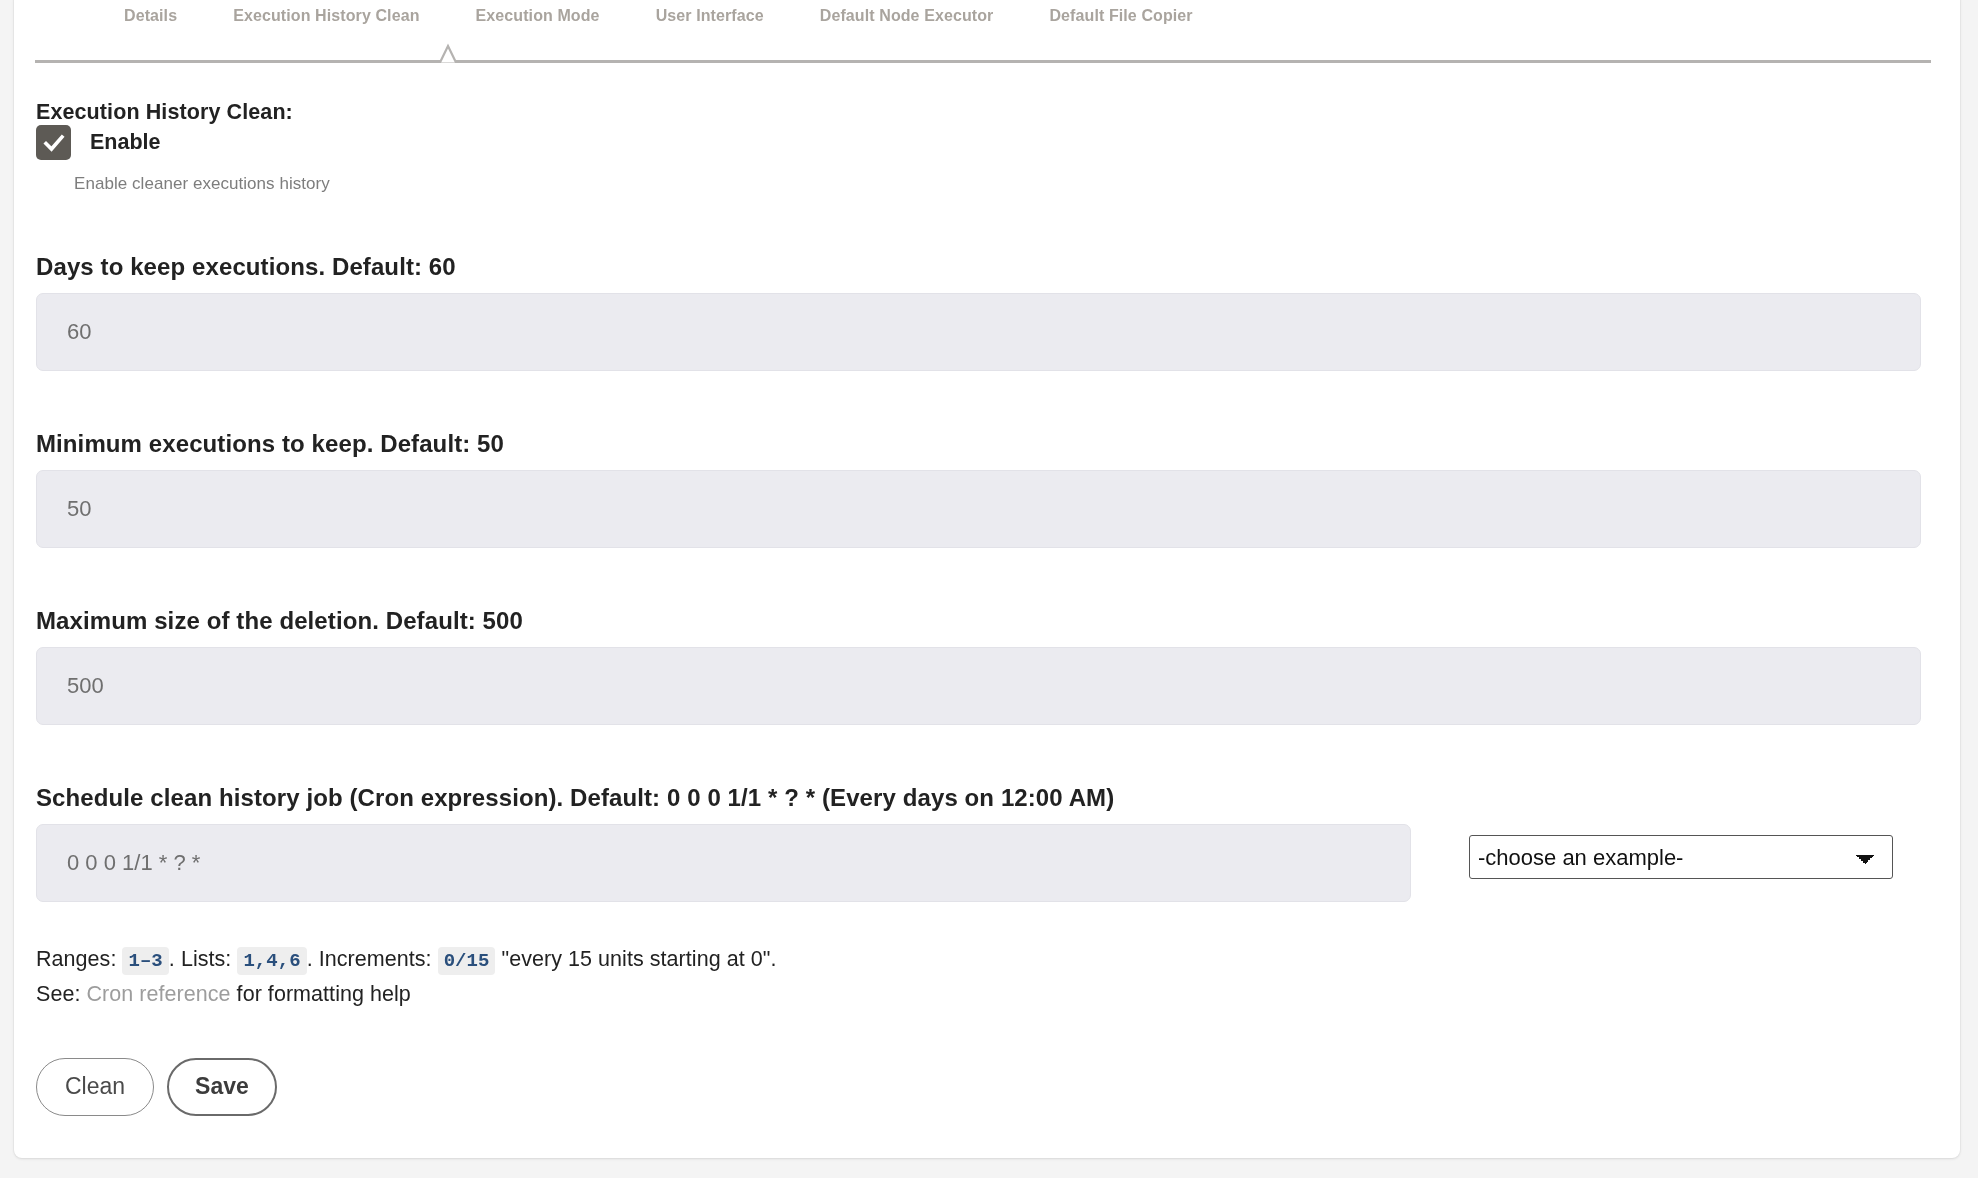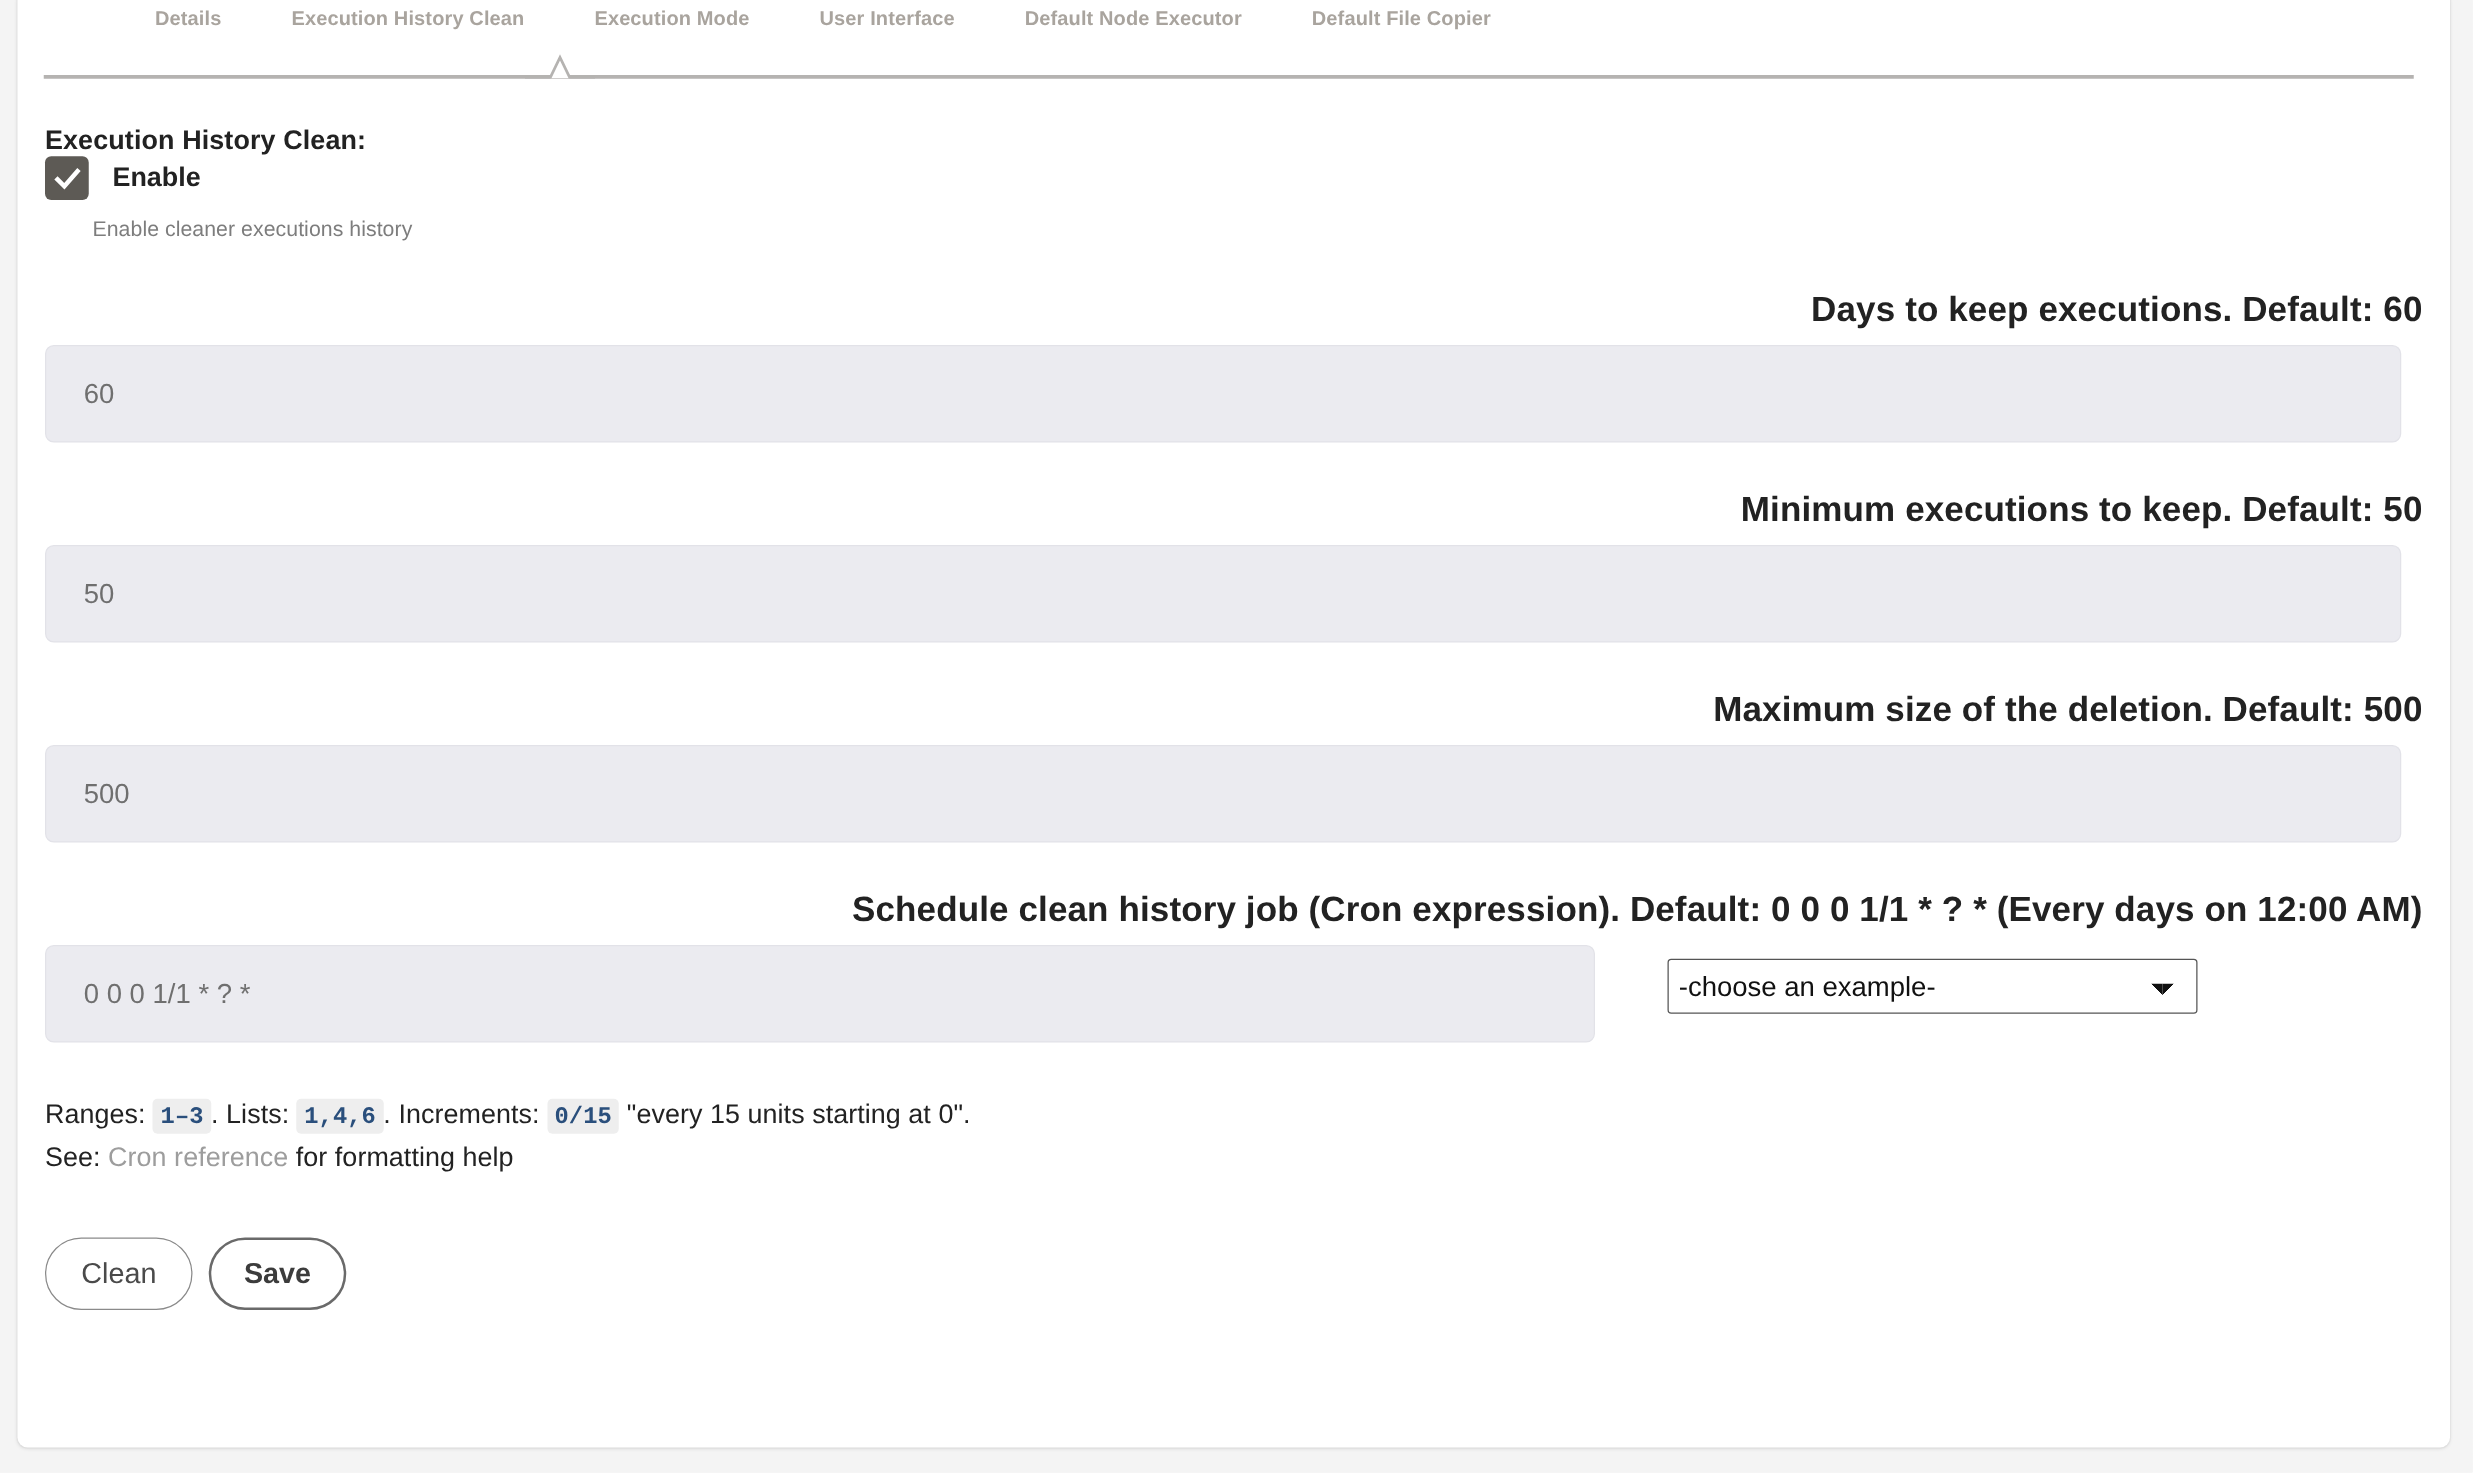--- a/index.html
+++ b/index.html
@@ -113,26 +113,25 @@
   }
 
   .help-under {
     font-size: 17px;
     color: #7d7d7d;
     margin: 14px 0 0 38px;
     letter-spacing: 0.05px;
   }
 
   .field-label {
-    font-size: 28px;
+    font-size: 24px;
     font-weight: bold;
     color: #222222;
-    margin-top: 38px;
+    margin-top: 59px;
     letter-spacing: 0.1px;
-    text-align: right;
   }
 
   .field-input {
     margin-top: 12px;
     width: 1885px;
     height: 78px;
     background: #ebebf0;
     border: 1px solid #e2e2e8;
     border-radius: 7px;
     font-size: 22px;
@@ -145,21 +144,21 @@
   .field-input::placeholder { color: #6f6f6f; opacity: 1; }
 
   
   .cron-row {
     display: flex;
     align-items: flex-start;
     margin-top: 12px;
     gap: 58px;
   }
   .cron-input {
-    width: 1240px;
+    width: 1375px;
     height: 78px;
     background: #ebebf0;
     border: 1px solid #e2e2e8;
     border-radius: 7px;
     font-size: 22px;
     font-family: "Liberation Sans", sans-serif;
     color: #6f6f6f;
     padding: 0 30px;
     outline: none;
   }

